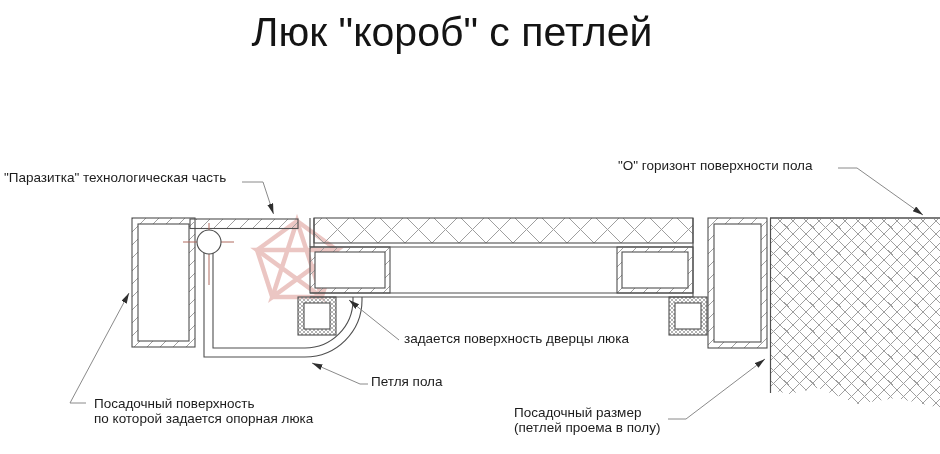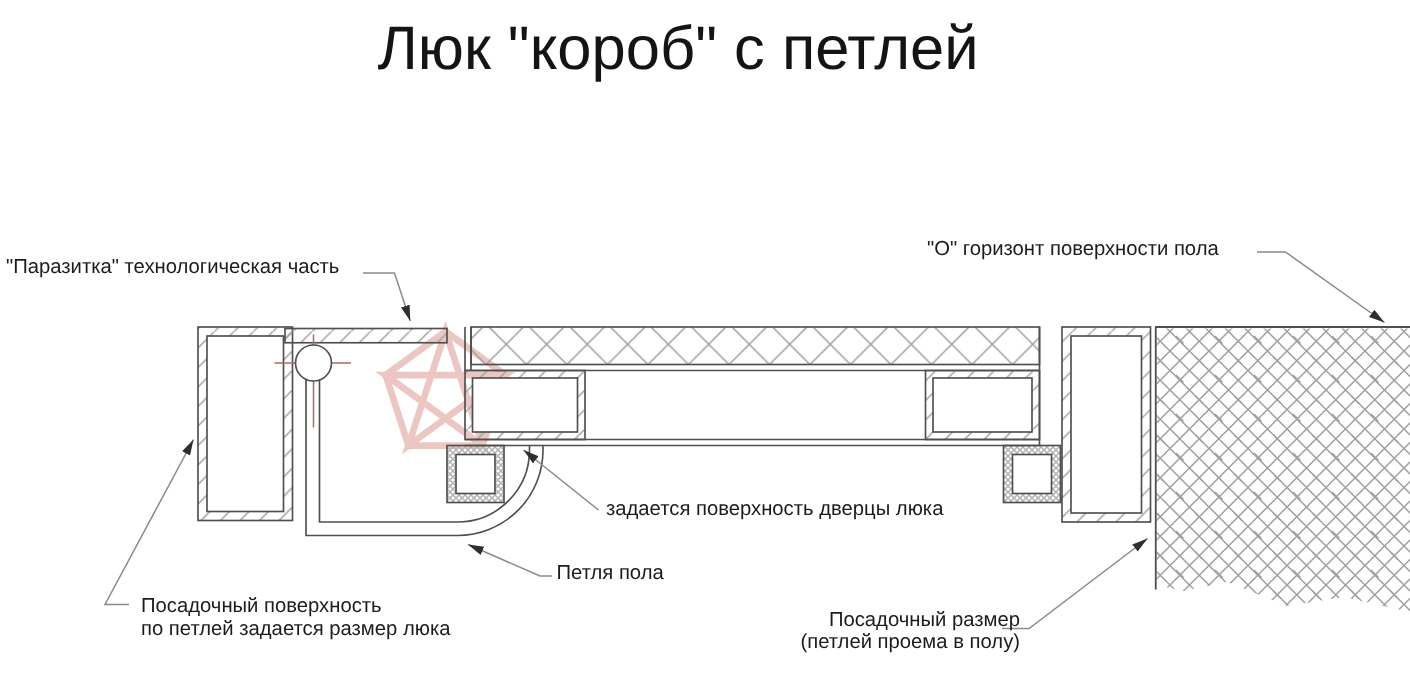--- a/index.html
+++ b/index.html
@@ -8,21 +8,21 @@
   #drawing{position:absolute;left:0;top:0;}
   .title{position:absolute;left:0;top:9px;width:904px;text-align:center;
          font-size:41px;font-weight:400;color:#141414;white-space:nowrap;}
   .lbl{position:absolute;font-size:13.5px;line-height:14.5px;color:#1c1c1c;white-space:nowrap;}
   .lbl.two{white-space:normal;}
   #lbl-parasitka{left:4px;top:171px;}
   #lbl-ohorizon{left:618px;top:159px;}
   #lbl-opornaya{left:404px;top:332px;}
   #lbl-petlya{left:371px;top:375px;}
   #lbl-posad-pov{left:94px;top:397px;width:250px;}
-  #lbl-posad-razmer{left:490px;top:406px;width:190px;text-align:right;}
+  #lbl-posad-razmer{left:514px;top:406px;width:190px;text-align:left;}
 </style>
 </head>
 <body>
 
 <div id="stage">
 
   <svg id="drawing" width="940" height="454" viewBox="0 0 940 454">
     <defs>
       <pattern id="h45" width="13" height="13" patternUnits="userSpaceOnUse">
         <path d="M0,13 L13,0" stroke="#9f9f9f" stroke-width="1" fill="none"></path>
@@ -112,21 +112,21 @@
   <div class="lbl" id="lbl-parasitka">"Паразитка" технологическая часть</div>
 
   <div class="lbl" id="lbl-ohorizon">"О" горизонт поверхности пола</div>
 
   <div class="lbl" id="lbl-opornaya">задается поверхность дверцы люка</div>
 
   <div class="lbl" id="lbl-petlya">Петля пола</div>
 
   <div class="lbl two" id="lbl-posad-pov">
     <div>Посадочный поверхность</div>
-    <div>по петлей задается размер люка</div>
+    <div>по которой задается опорная люка</div>
   </div>
 
   <div class="lbl two" id="lbl-posad-razmer">
     <div>Посадочный размер</div>
     <div>(петлей проема в полу)</div>
   </div>
 
 </div>
 
 </body></html>

